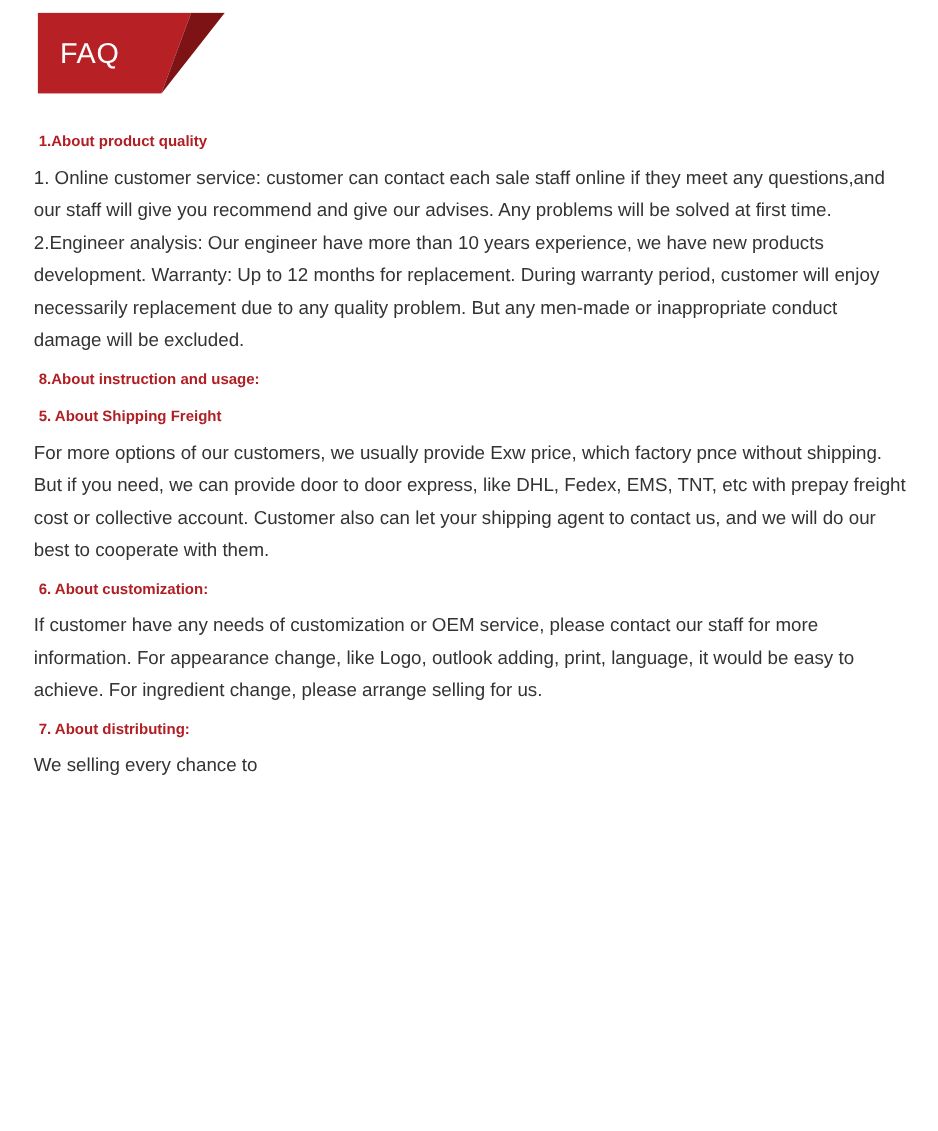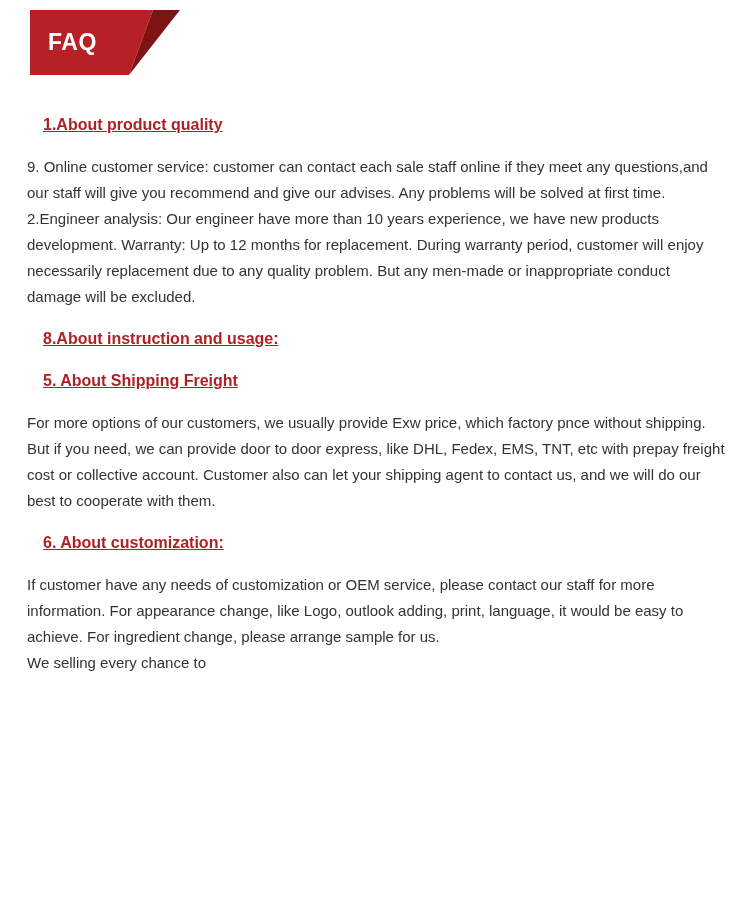--- a/index.html
+++ b/index.html
@@ -35,39 +35,38 @@
   }
   .banner-label {
     position: absolute;
     left: 18px;
     top: 0;
     height: 100%;
     display: flex;
     align-items: center;
     color: #ffffff;
     font-size: 23px;
-    font-weight: 700;
+    font-weight: 400;
     letter-spacing: 0.5px;
   }
   
   .content {
     padding: 21px 22px 30px 27px;
     box-sizing: border-box;
     width: 750px;
   }
   .faq-section {
     margin: 0;
   }
   .faq-heading {
-    margin: 16px;
-    font-size: 16px;
+    margin: 4px;
+    font-size: 12px;
     font-weight: 700;
     color: #b01f24;
     line-height: 26px;
-    text-decoration: underline;
   }
   .faq-paragraph {
     margin: 0;
     font-size: 15px;
     line-height: 26px;
     color: #333333;
   }
 </style>
 </head>
 <body>
@@ -78,36 +77,37 @@
   <div class="banner-label">FAQ</div>
 </div>
 
 <div class="content">
 
   <section class="faq-section">
     <h2 class="faq-heading">1.About product quality</h2>
   </section>
 
   <section class="faq-section">
-    <p class="faq-paragraph">9. Online customer service: customer can contact each sale staff online if they meet any questions,and our staff will give you recommend and give our advises. Any problems will be solved at first time.</p>
+    <p class="faq-paragraph">1. Online customer service: customer can contact each sale staff online if they meet any questions,and our staff will give you recommend and give our advises. Any problems will be solved at first time.</p>
     <p class="faq-paragraph">2.Engineer analysis: Our engineer have more than 10 years experience, we have new products development. Warranty: Up to 12 months for replacement. During warranty period, customer will enjoy necessarily replacement due to any quality problem. But any men-made or inappropriate conduct damage will be excluded.</p>
   </section>
 
   <section class="faq-section">
     <h2 class="faq-heading">8.About instruction and usage:</h2>
   </section>
 
 
   <section class="faq-section">
     <h2 class="faq-heading">5. About Shipping Freight</h2>
     <p class="faq-paragraph">For more options of our customers, we usually provide Exw price, which factory pnce without shipping. But if you need, we can provide door to door express, like DHL, Fedex, EMS, TNT, etc with prepay freight cost or collective account. Customer also can let your shipping agent to contact us, and we will do our best to cooperate with them.</p>
   </section>
 
   <section class="faq-section">
     <h2 class="faq-heading">6. About customization:</h2>
-    <p class="faq-paragraph">If customer have any needs of customization or OEM service, please contact our staff for more information. For appearance change, like Logo, outlook adding, print, language, it would be easy to achieve. For ingredient change, please arrange sample for us.</p>
+    <p class="faq-paragraph">If customer have any needs of customization or OEM service, please contact our staff for more information. For appearance change, like Logo, outlook adding, print, language, it would be easy to achieve. For ingredient change, please arrange selling for us.</p>
   </section>
 
   <section class="faq-section">
+    <h2 class="faq-heading">7. About distributing:</h2>
     <p class="faq-paragraph">We selling every chance to</p>
   </section>
 
 </div>
 
 </body></html>

